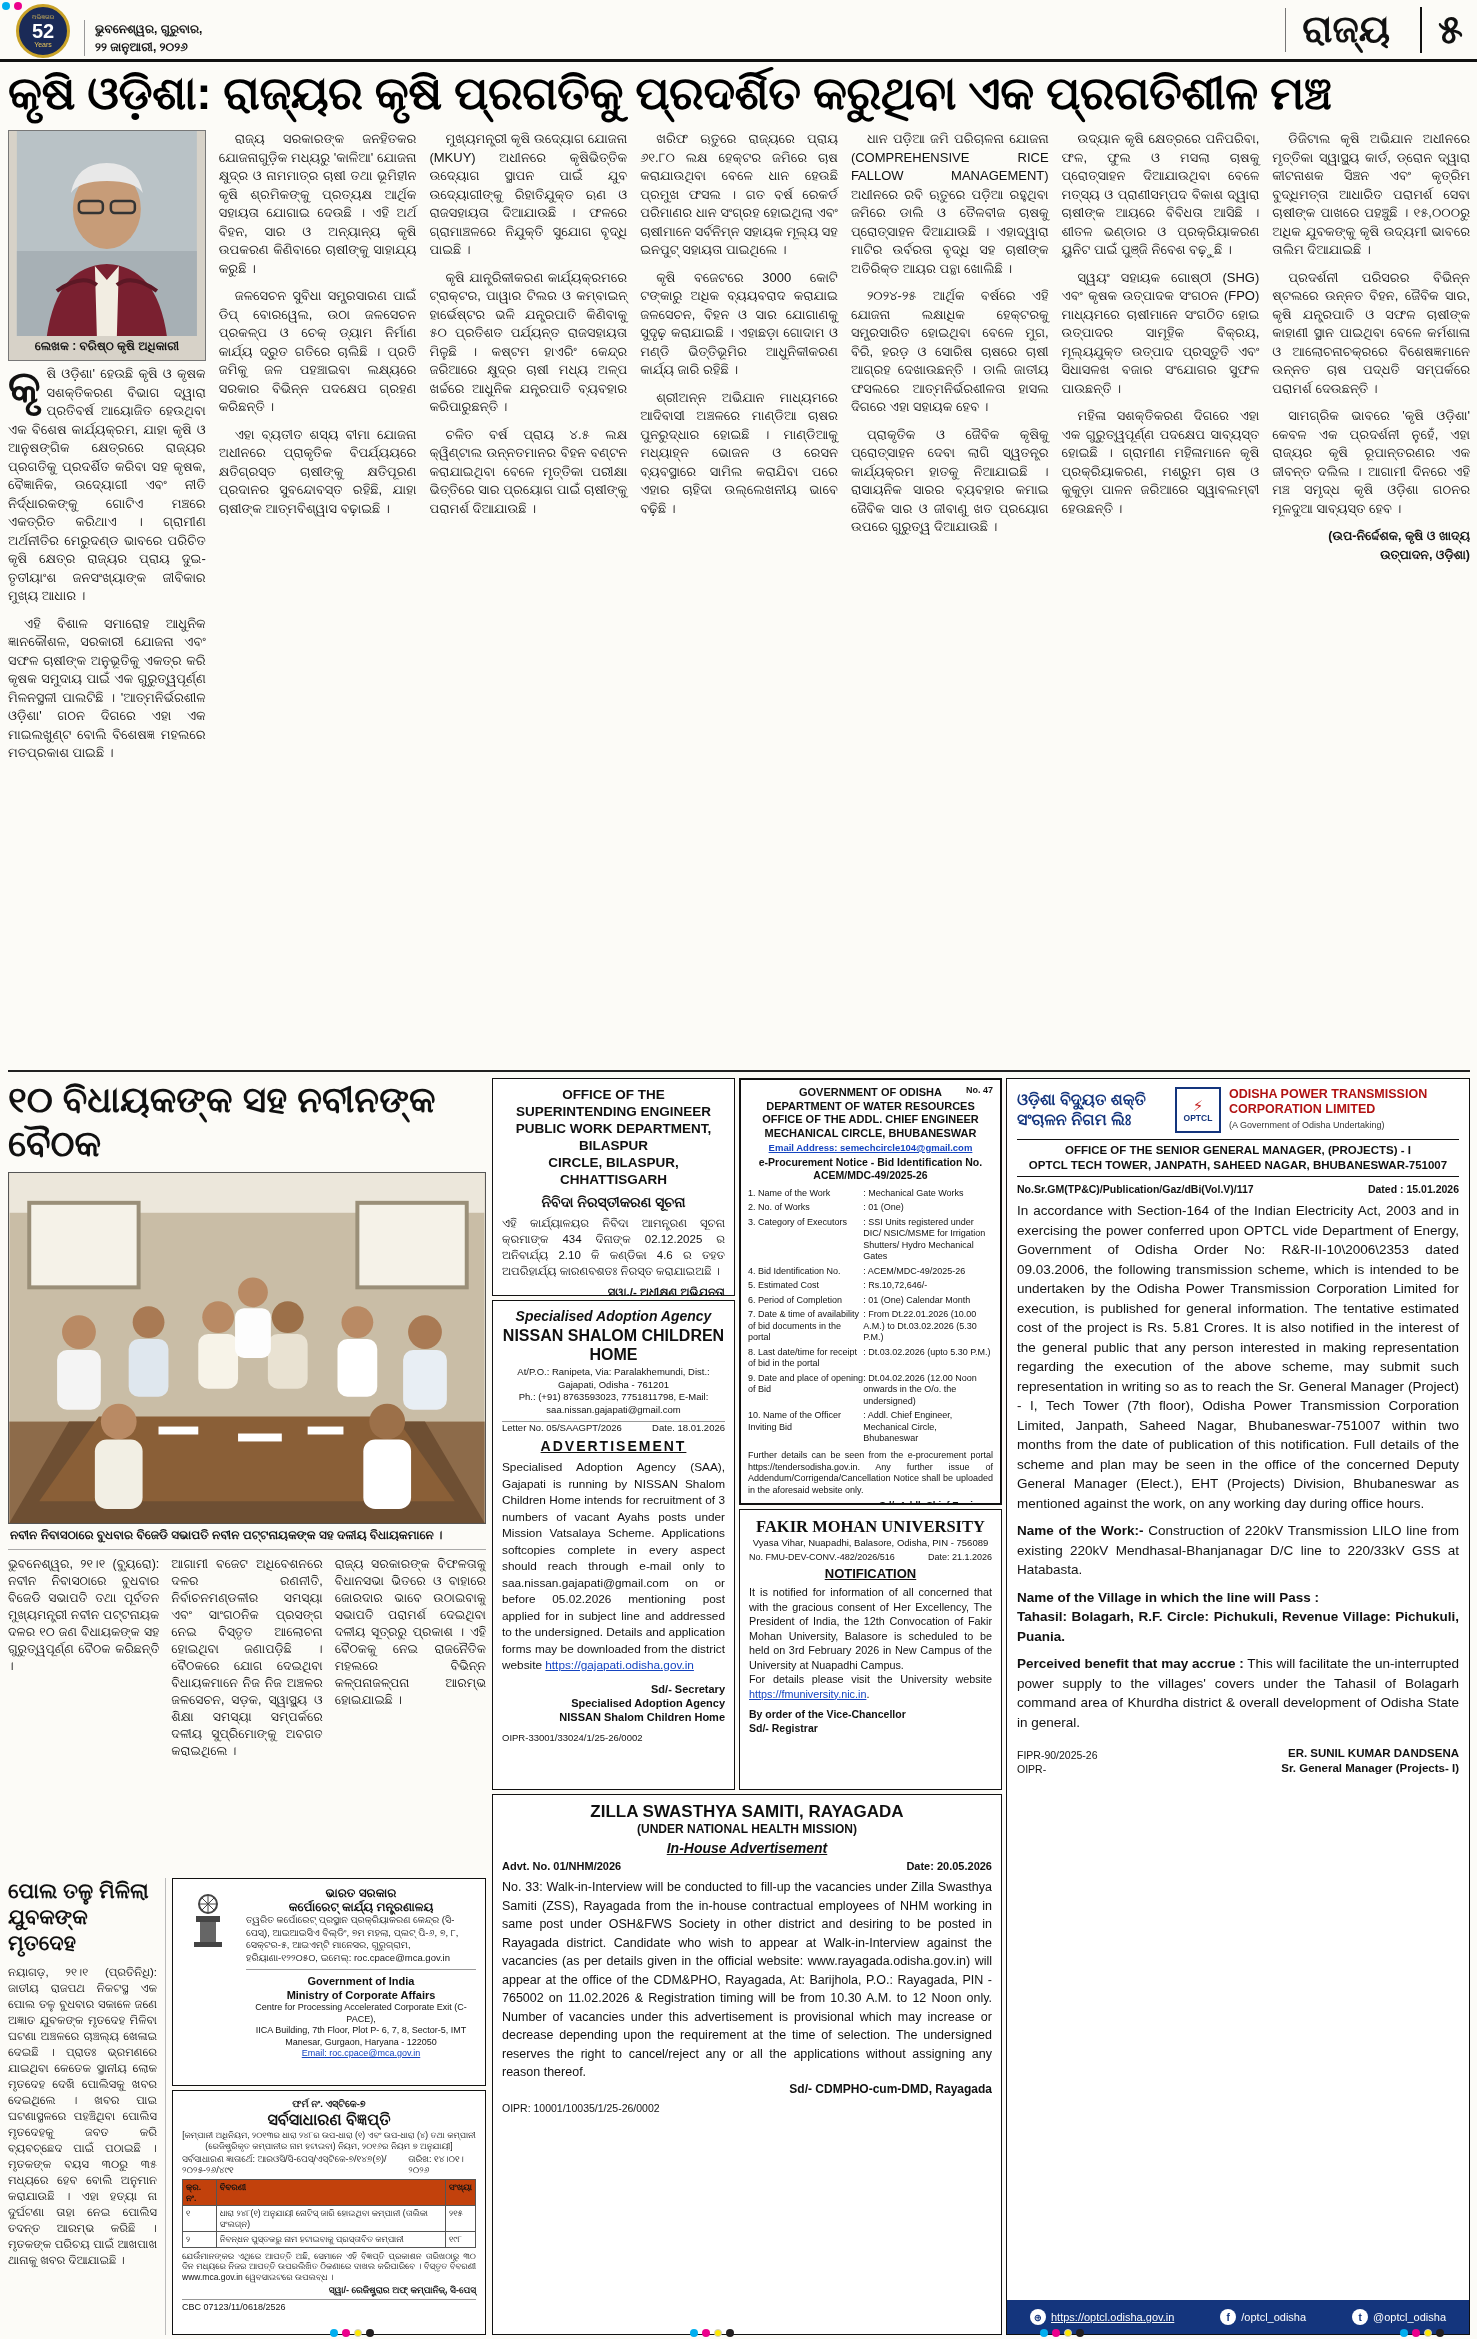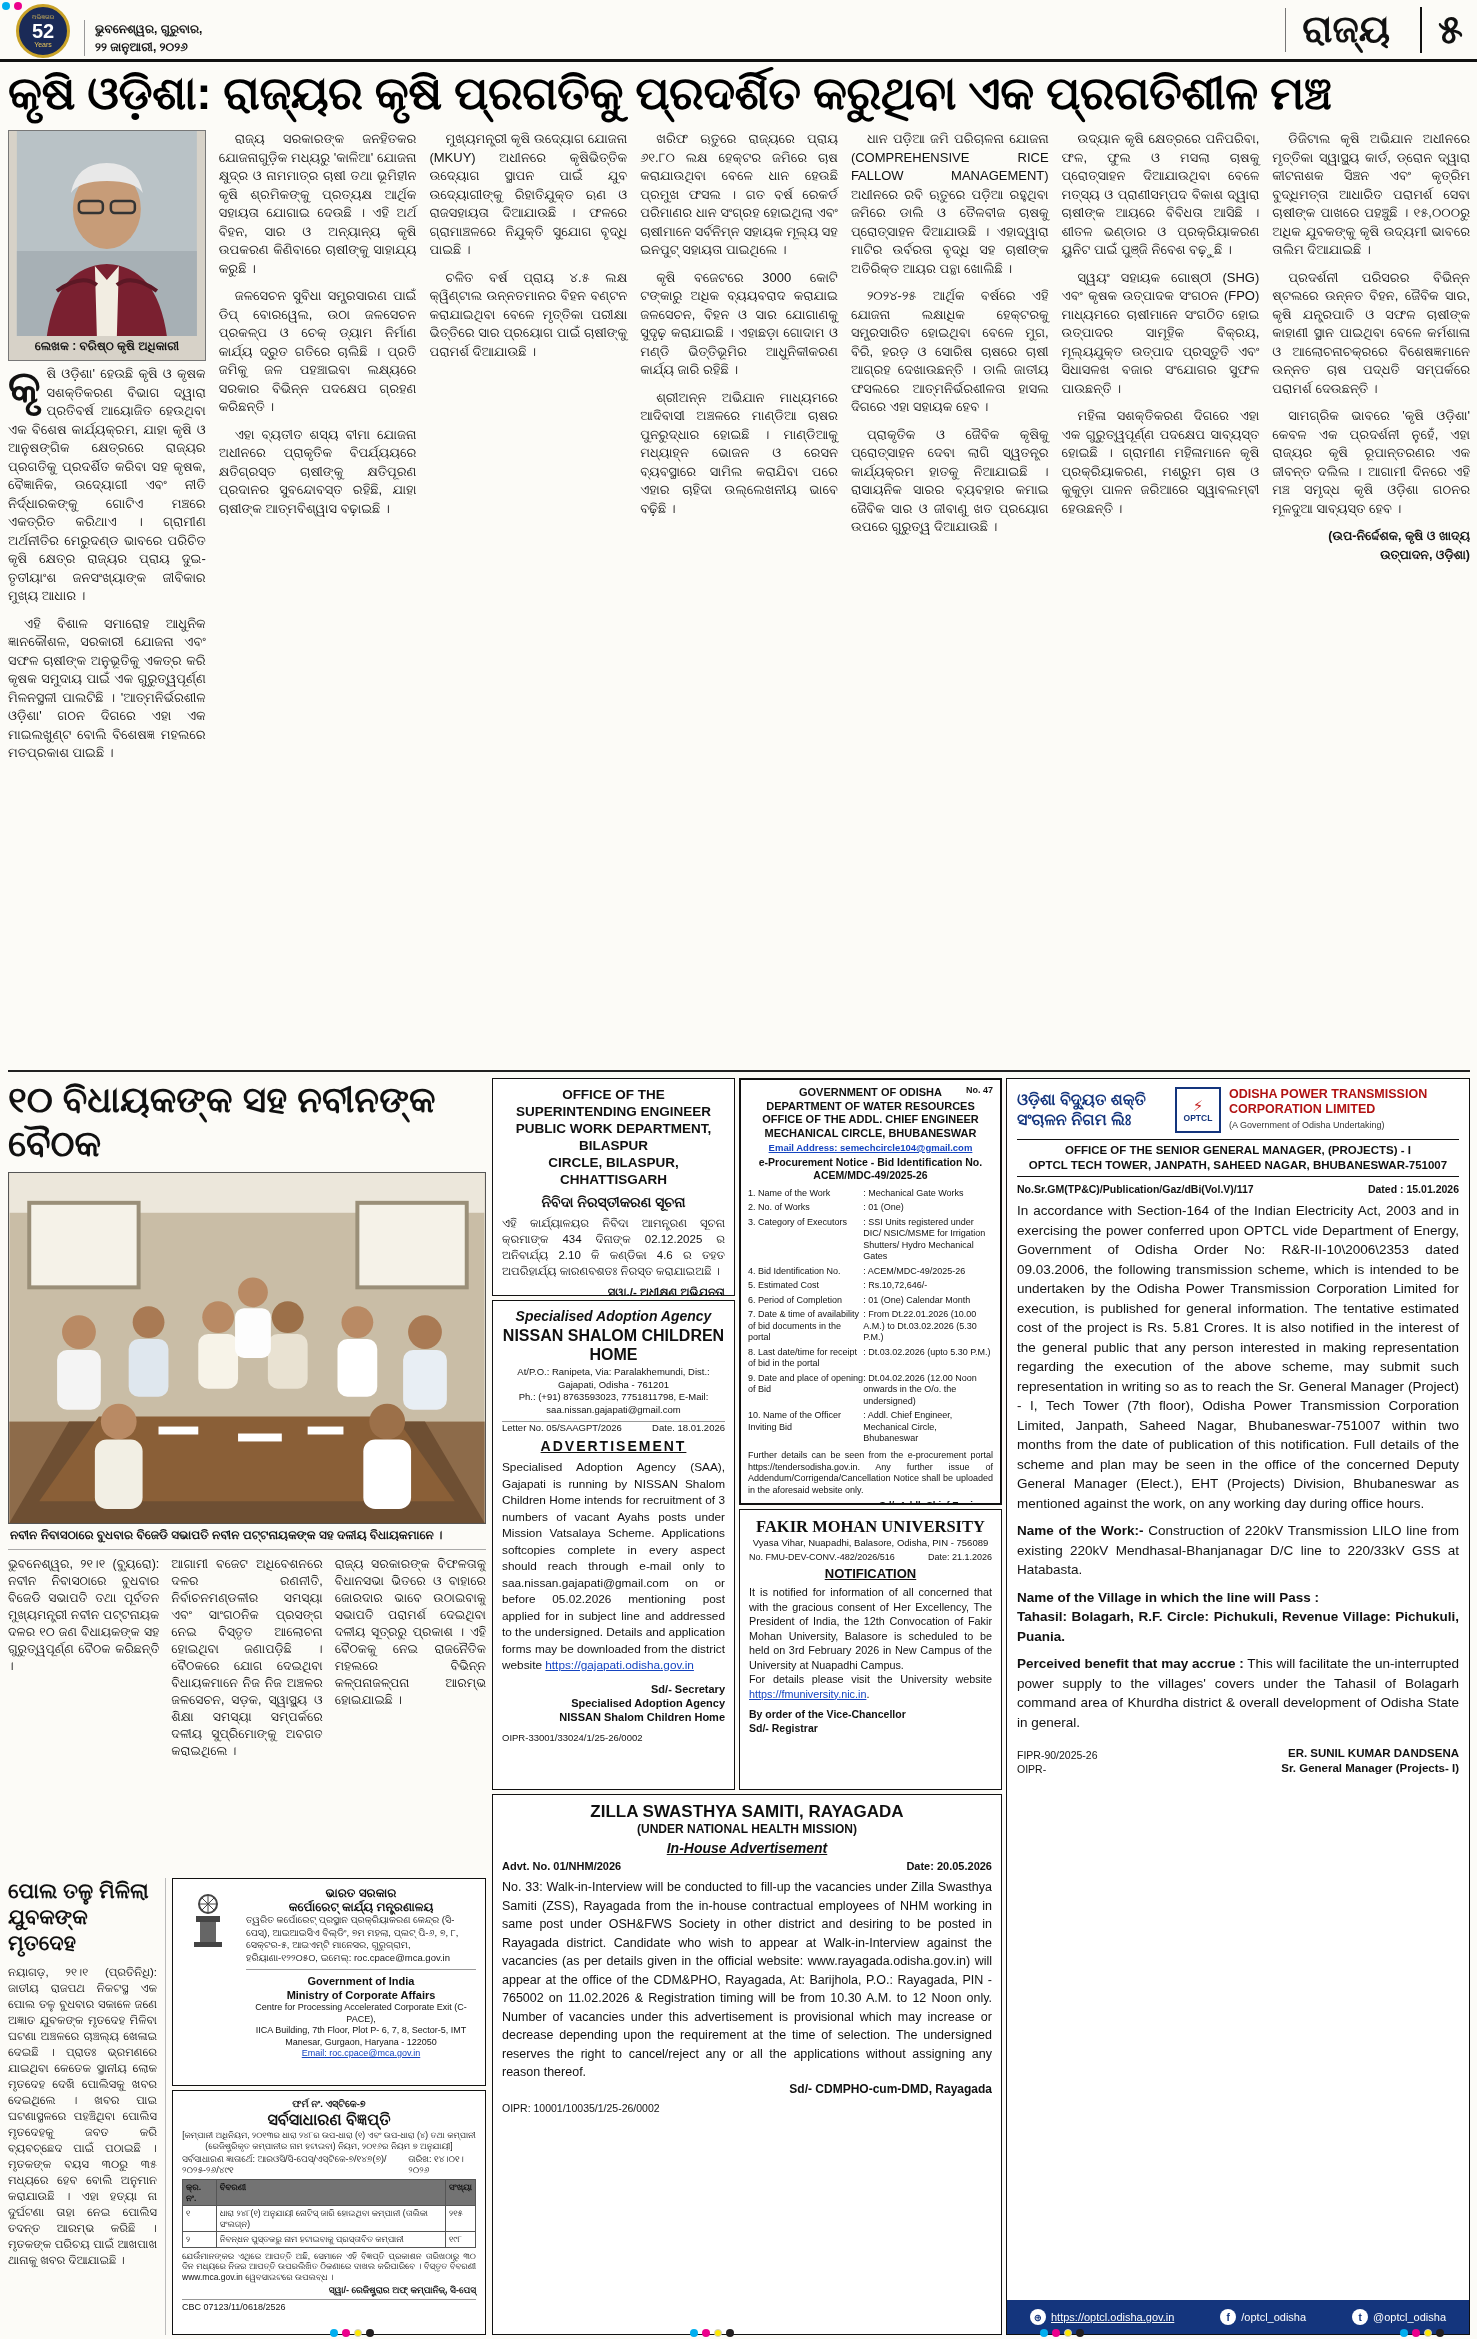--- a/index.html
+++ b/index.html
@@ -134,21 +134,21 @@
   .cpace .en2 { font-size:9px; line-height:11.5px; }
 
   
   .stk7 { left:172px; top:2090px; width:314px; height:245px; }
   .stk7 .fno { font-size:9.5px; font-weight:bold; }
   .stk7 .title { font-size:16px; font-weight:800; margin:1px 0; }
   .stk7 .brkt { font-size:8.5px; line-height:10.5px; }
   .stk7 .ref { font-size:9px; margin:3px 0; display:flex; justify-content:space-between; }
   .stk7 table { width:100%; border-collapse:collapse; font-size:8.5px; line-height:10.5px; margin:2px 0; }
   .stk7 th, .stk7 td { border:1px solid #555; padding:2px 3px; text-align:left; vertical-align:top; }
-  .stk7 th { background:#737373;margin-top:40px; }
+  .stk7 th { background:#c2410c;margin-top:40px; }
   .stk7 .note { font-size:8.5px; line-height:10.5px; text-align:justify; margin-top:3px; }
   .stk7 .sd { font-size:9px; font-weight:bold; text-align:right; margin-top:3px; }
   .stk7 .cbc { font-size:9px; margin-top:3px; border-top:1px solid #999; padding-top:2px; }
 
   
   .regdots { position:absolute; display:flex; gap:4px; }
   .dot { width:8px; height:8px; border-radius:50%; }
   .c { background:#00aeef; } .m { background:#ec008c; } .y { background:#ffe800; border:0.5px solid #ccc; } .k { background:#231f20; }
 
   svg { display:block; }
@@ -196,20 +196,21 @@
         <p class="noindent"><span class="dropcap">କୃ</span><span>ଷି ଓଡ଼ିଶା' ହେଉଛି କୃଷି ଓ କୃଷକ ସଶକ୍ତିକରଣ ବିଭାଗ ଦ୍ୱାରା ପ୍ରତିବର୍ଷ ଆୟୋଜିତ ହେଉଥିବା ଏକ ବିଶେଷ କାର୍ଯ୍ୟକ୍ରମ, ଯାହା କୃଷି ଓ ଆନୁଷଙ୍ଗିକ କ୍ଷେତ୍ରରେ ରାଜ୍ୟର ପ୍ରଗତିକୁ ପ୍ରଦର୍ଶିତ କରିବା ସହ କୃଷକ, ବୈଜ୍ଞାନିକ, ଉଦ୍ୟୋଗୀ ଏବଂ ନୀତି ନିର୍ଦ୍ଧାରକଙ୍କୁ ଗୋଟିଏ ମଞ୍ଚରେ ଏକତ୍ରିତ କରିଥାଏ । ଗ୍ରାମୀଣ ଅର୍ଥନୀତିର ମେରୁଦଣ୍ଡ ଭାବରେ ପରିଚିତ କୃଷି କ୍ଷେତ୍ର ରାଜ୍ୟର ପ୍ରାୟ ଦୁଇ-ତୃତୀୟାଂଶ ଜନସଂଖ୍ୟାଙ୍କ ଜୀବିକାର ମୁଖ୍ୟ ଆଧାର ।</span></p>
         <p>ଏହି ବିଶାଳ ସମାରୋହ ଆଧୁନିକ ଜ୍ଞାନକୌଶଳ, ସରକାରୀ ଯୋଜନା ଏବଂ ସଫଳ ଚାଷୀଙ୍କ ଅନୁଭୂତିକୁ ଏକତ୍ର କରି କୃଷକ ସମୁଦାୟ ପାଇଁ ଏକ ଗୁରୁତ୍ୱପୂର୍ଣ୍ଣ ମିଳନସ୍ଥଳୀ ପାଲଟିଛି । 'ଆତ୍ମନିର୍ଭରଶୀଳ ଓଡ଼ିଶା' ଗଠନ ଦିଗରେ ଏହା ଏକ ମାଇଲଖୁଣ୍ଟ ବୋଲି ବିଶେଷଜ୍ଞ ମହଲରେ ମତପ୍ରକାଶ ପାଇଛି ।</p>
       </div>
       <div class="lcol">
         <p>ରାଜ୍ୟ ସରକାରଙ୍କ ଜନହିତକର ଯୋଜନାଗୁଡ଼ିକ ମଧ୍ୟରୁ 'କାଳିଆ' ଯୋଜନା କ୍ଷୁଦ୍ର ଓ ନାମମାତ୍ର ଚାଷୀ ତଥା ଭୂମିହୀନ କୃଷି ଶ୍ରମିକଙ୍କୁ ପ୍ରତ୍ୟକ୍ଷ ଆର୍ଥିକ ସହାୟତା ଯୋଗାଇ ଦେଉଛି । ଏହି ଅର୍ଥ ବିହନ, ସାର ଓ ଅନ୍ୟାନ୍ୟ କୃଷି ଉପକରଣ କିଣିବାରେ ଚାଷୀଙ୍କୁ ସାହାଯ୍ୟ କରୁଛି ।</p>
         <p>ଜଳସେଚନ ସୁବିଧା ସମ୍ପ୍ରସାରଣ ପାଇଁ ଡିପ୍ ବୋରୱେଲ, ଉଠା ଜଳସେଚନ ପ୍ରକଳ୍ପ ଓ ଚେକ୍ ଡ୍ୟାମ ନିର୍ମାଣ କାର୍ଯ୍ୟ ଦ୍ରୁତ ଗତିରେ ଚାଲିଛି । ପ୍ରତି ଜମିକୁ ଜଳ ପହଞ୍ଚାଇବା ଲକ୍ଷ୍ୟରେ ସରକାର ବିଭିନ୍ନ ପଦକ୍ଷେପ ଗ୍ରହଣ କରିଛନ୍ତି ।</p>
         <p>ଏହା ବ୍ୟତୀତ ଶସ୍ୟ ବୀମା ଯୋଜନା ଅଧୀନରେ ପ୍ରାକୃତିକ ବିପର୍ଯ୍ୟୟରେ କ୍ଷତିଗ୍ରସ୍ତ ଚାଷୀଙ୍କୁ କ୍ଷତିପୂରଣ ପ୍ରଦାନର ସୁବନ୍ଦୋବସ୍ତ ରହିଛି, ଯାହା ଚାଷୀଙ୍କ ଆତ୍ମବିଶ୍ୱାସ ବଢ଼ାଇଛି ।</p>
       </div>
       <div class="lcol">
         <p>ମୁଖ୍ୟମନ୍ତ୍ରୀ କୃଷି ଉଦ୍ୟୋଗ ଯୋଜନା (MKUY) ଅଧୀନରେ କୃଷିଭିତ୍ତିକ ଉଦ୍ୟୋଗ ସ୍ଥାପନ ପାଇଁ ଯୁବ ଉଦ୍ୟୋଗୀଙ୍କୁ ରିହାତିଯୁକ୍ତ ଋଣ ଓ ରାଜସହାୟତା ଦିଆଯାଉଛି । ଫଳରେ ଗ୍ରାମାଞ୍ଚଳରେ ନିଯୁକ୍ତି ସୁଯୋଗ ବୃଦ୍ଧି ପାଇଛି ।</p>
+        <p>କୃଷି ଯାନ୍ତ୍ରିକୀକରଣ କାର୍ଯ୍ୟକ୍ରମରେ ଟ୍ରାକ୍ଟର, ପାୱାର ଟିଲର ଓ କମ୍ବାଇନ୍ ହାର୍ଭେଷ୍ଟର ଭଳି ଯନ୍ତ୍ରପାତି କିଣିବାକୁ ୫୦ ପ୍ରତିଶତ ପର୍ଯ୍ୟନ୍ତ ରାଜସହାୟତା ମିଳୁଛି । କଷ୍ଟମ ହାଏରିଂ କେନ୍ଦ୍ର ଜରିଆରେ କ୍ଷୁଦ୍ର ଚାଷୀ ମଧ୍ୟ ଅଳ୍ପ ଖର୍ଚ୍ଚରେ ଆଧୁନିକ ଯନ୍ତ୍ରପାତି ବ୍ୟବହାର କରିପାରୁଛନ୍ତି ।</p>
         <p>ଚଳିତ ବର୍ଷ ପ୍ରାୟ ୪.୫ ଲକ୍ଷ କ୍ୱିଣ୍ଟାଲ ଉନ୍ନତମାନର ବିହନ ବଣ୍ଟନ କରାଯାଇଥିବା ବେଳେ ମୃତ୍ତିକା ପରୀକ୍ଷା ଭିତ୍ତିରେ ସାର ପ୍ରୟୋଗ ପାଇଁ ଚାଷୀଙ୍କୁ ପରାମର୍ଶ ଦିଆଯାଉଛି ।</p>
       </div>
       <div class="lcol">
         <p>ଖରିଫ ଋତୁରେ ରାଜ୍ୟରେ ପ୍ରାୟ ୬୧.୮୦ ଲକ୍ଷ ହେକ୍ଟର ଜମିରେ ଚାଷ କରାଯାଉଥିବା ବେଳେ ଧାନ ହେଉଛି ପ୍ରମୁଖ ଫସଲ । ଗତ ବର୍ଷ ରେକର୍ଡ ପରିମାଣର ଧାନ ସଂଗ୍ରହ ହୋଇଥିଲା ଏବଂ ଚାଷୀମାନେ ସର୍ବନିମ୍ନ ସହାୟକ ମୂଲ୍ୟ ସହ ଇନପୁଟ୍ ସହାୟତା ପାଇଥିଲେ ।</p>
         <p>କୃଷି ବଜେଟରେ 3000 କୋଟି ଟଙ୍କାରୁ ଅଧିକ ବ୍ୟୟବରାଦ କରାଯାଇ ଜଳସେଚନ, ବିହନ ଓ ସାର ଯୋଗାଣକୁ ସୁଦୃଢ଼ କରାଯାଇଛି । ଏହାଛଡ଼ା ଗୋଦାମ ଓ ମଣ୍ଡି ଭିତ୍ତିଭୂମିର ଆଧୁନିକୀକରଣ କାର୍ଯ୍ୟ ଜାରି ରହିଛି ।</p>
         <p>ଶ୍ରୀଅନ୍ନ ଅଭିଯାନ ମାଧ୍ୟମରେ ଆଦିବାସୀ ଅଞ୍ଚଳରେ ମାଣ୍ଡିଆ ଚାଷର ପୁନରୁଦ୍ଧାର ହୋଇଛି । ମାଣ୍ଡିଆକୁ ମଧ୍ୟାହ୍ନ ଭୋଜନ ଓ ରେସନ ବ୍ୟବସ୍ଥାରେ ସାମିଲ କରାଯିବା ପରେ ଏହାର ଚାହିଦା ଉଲ୍ଲେଖନୀୟ ଭାବେ ବଢ଼ିଛି ।</p>
       </div>
       <div class="lcol">
         <p>ଧାନ ପଡ଼ିଆ ଜମି ପରିଚାଳନା ଯୋଜନା (COMPREHENSIVE RICE FALLOW MANAGEMENT) ଅଧୀନରେ ରବି ଋତୁରେ ପଡ଼ିଆ ରହୁଥିବା ଜମିରେ ଡାଲି ଓ ତୈଳବୀଜ ଚାଷକୁ ପ୍ରୋତ୍ସାହନ ଦିଆଯାଉଛି । ଏହାଦ୍ୱାରା ମାଟିର ଉର୍ବରତା ବୃଦ୍ଧି ସହ ଚାଷୀଙ୍କ ଅତିରିକ୍ତ ଆୟର ପନ୍ଥା ଖୋଲିଛି ।</p>
         <p>୨୦୨୪-୨୫ ଆର୍ଥିକ ବର୍ଷରେ ଏହି ଯୋଜନା ଲକ୍ଷାଧିକ ହେକ୍ଟରକୁ ସମ୍ପ୍ରସାରିତ ହୋଇଥିବା ବେଳେ ମୁଗ, ବିରି, ହରଡ଼ ଓ ସୋରିଷ ଚାଷରେ ଚାଷୀ ଆଗ୍ରହ ଦେଖାଉଛନ୍ତି । ଡାଲି ଜାତୀୟ ଫସଲରେ ଆତ୍ମନିର୍ଭରଶୀଳତା ହାସଲ ଦିଗରେ ଏହା ସହାୟକ ହେବ ।</p>

